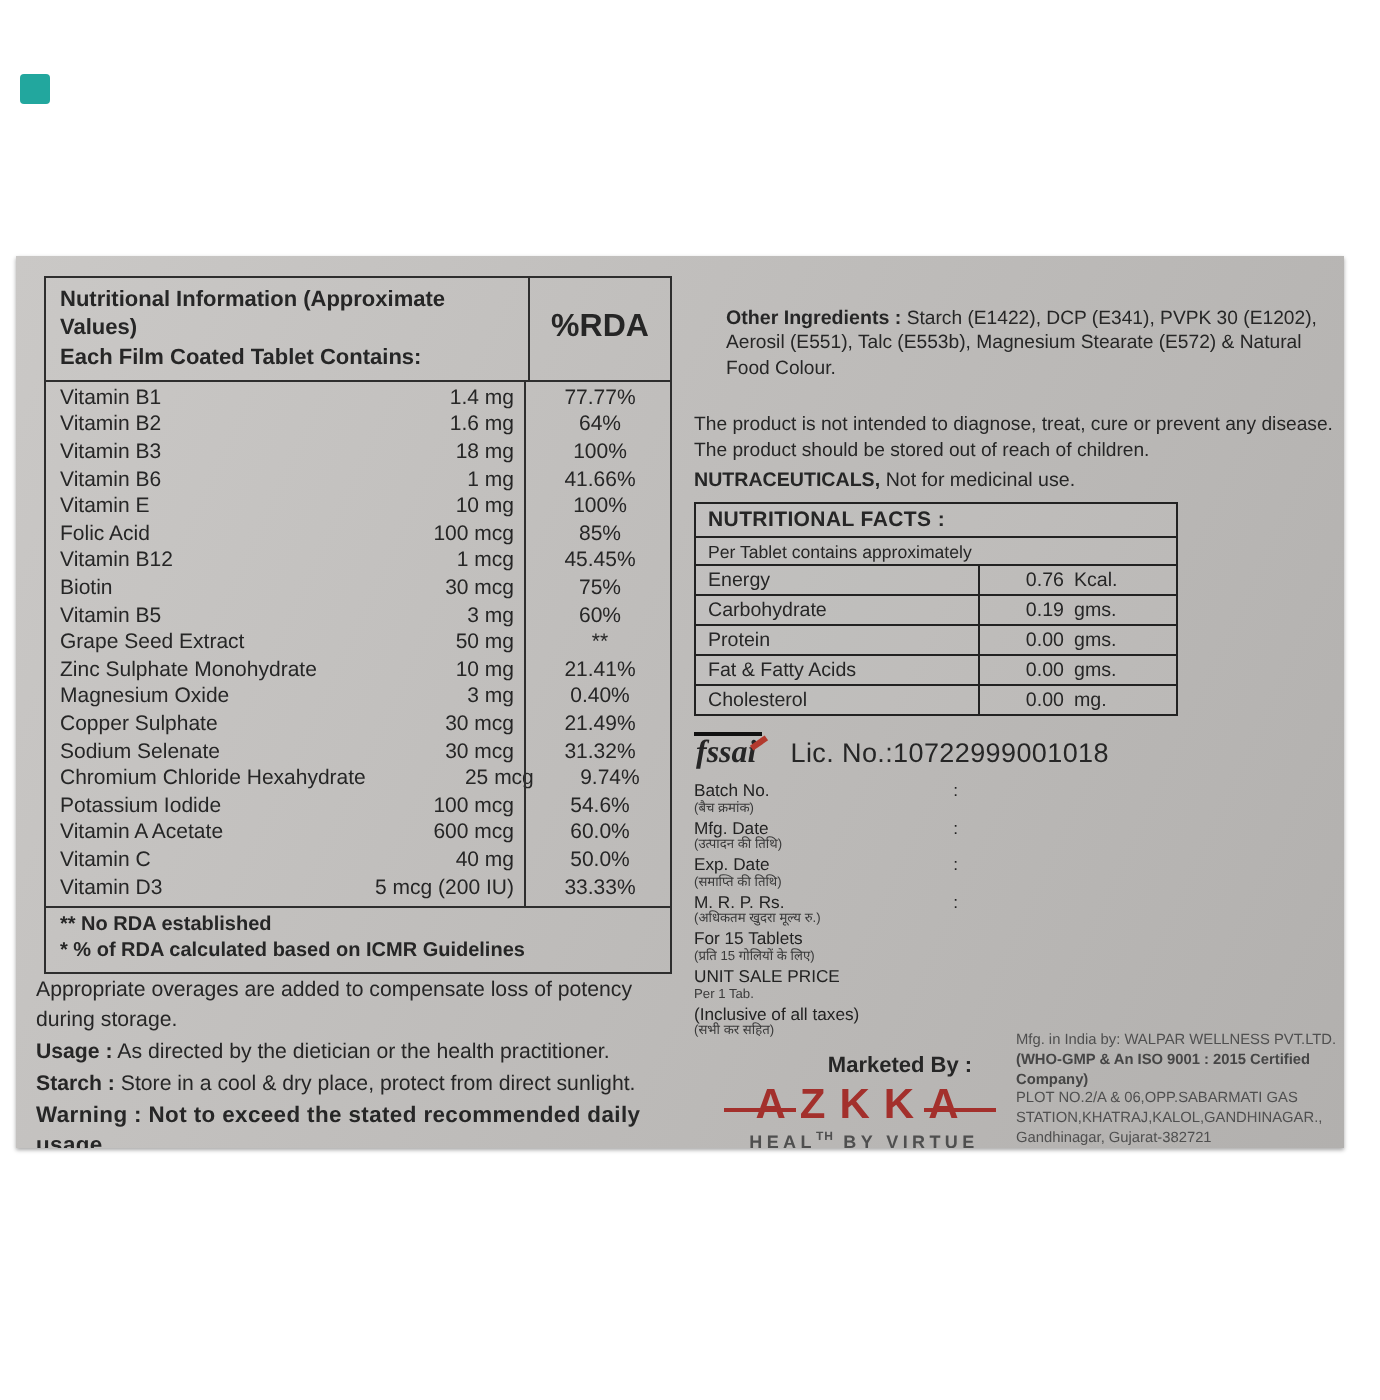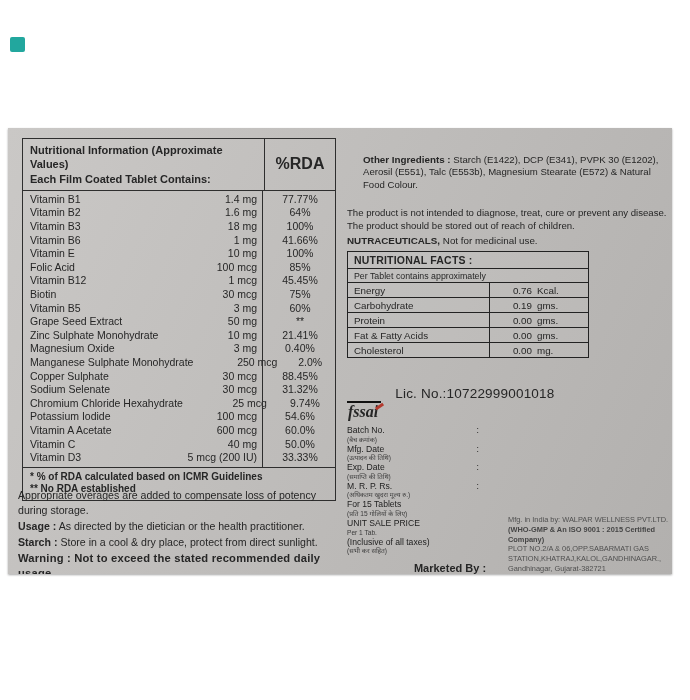--- a/index.html
+++ b/index.html
@@ -41,21 +41,21 @@
   .facts-title{font-weight:bold;font-size:10.5px;padding:2px 6px;border-bottom:1px solid #222;letter-spacing:.2px;}
   .facts-sub{font-size:8.8px;padding:1.5px 6px;border-bottom:1px solid #222;}
   .frow{display:flex;border-bottom:1px solid #222;font-size:9.8px;line-height:13px;}
   .frow:last-child{border-bottom:0;}
   .fname{flex:1;padding:.5px 6px;}
   .fval{width:62px;border-left:1px solid #222;padding:.5px 18px;display:flex;gap:5px;}
   .fv{min-width:24px;text-align:right;}
 
   .fssai-row{display:flex;align-items:center;margin-top:8px;}
   .fssai{font-family:"Liberation Serif","DejaVu Serif",serif;font-style:italic;font-weight:bold;
-         font-size:16px;border-top:2px solid #111;padding:0 3px 1px 1px;position:relative;line-height:17px;margin-top:35px;}
+         font-size:16px;border-top:2px solid #111;padding:0 3px 1px 1px;position:relative;line-height:17px;}
   .fssai::after{content:"";position:absolute;right:-3px;top:2px;width:9px;height:3px;background:#b33a2e;transform:rotate(-35deg);}
   .lic{font-size:13.5px;margin-left:14px;letter-spacing:.2px;}
 
   .batch{margin-top:5px;width:132px;}
   .bf{margin-bottom:1.5px;}
   .bf-top{display:flex;justify-content:space-between;font-size:8.6px;line-height:9.5px;color:#222;}
   .bf-hi{font-size:6.6px;line-height:7.6px;color:#3a3a3a;}
 
   .mk{width:170px;text-align:center;margin-top:7px;}
   .mk-title{font-weight:bold;font-size:11px;padding-left:36px;}
@@ -157,30 +157,25 @@
               <span class="namt">10 mg</span>
               <span class="nrda">21.41%</span>
             </div>
 
             <div class="nrow">
               <span class="nname">Magnesium Oxide</span>
               <span class="namt">3 mg</span>
               <span class="nrda">0.40%</span>
             </div>
 
-            <div class="nrow">
-              <span class="nname">Manganese Sulphate Monohydrate</span>
-              <span class="namt">250 mcg</span>
-              <span class="nrda">2.0%</span>
-            </div>
 
             <div class="nrow">
               <span class="nname">Copper Sulphate</span>
               <span class="namt">30 mcg</span>
-              <span class="nrda">88.45%</span>
+              <span class="nrda">21.49%</span>
             </div>
 
             <div class="nrow">
               <span class="nname">Sodium Selenate</span>
               <span class="namt">30 mcg</span>
               <span class="nrda">31.32%</span>
             </div>
 
             <div class="nrow">
               <span class="nname">Chromium Chloride Hexahydrate</span>
@@ -207,22 +202,22 @@
             </div>
 
             <div class="nrow">
               <span class="nname">Vitamin D3</span>
               <span class="namt">5 mcg (200 IU)</span>
               <span class="nrda">33.33%</span>
             </div>
           </div>
       </div>
       <div class="ntable-foot">
+        <div>** No RDA established</div>
         <div>* % of RDA calculated based on ICMR Guidelines</div>
-        <div>** No RDA established</div>
       </div>
     </div>
 
     <div class="left-notes">
       <p class="overages">Appropriate overages are added to compensate loss of potency during storage.</p>
       <p><b>Usage :</b> <span>As directed by the dietician or the health practitioner.</span></p>
       <p><b>Starch :</b> <span>Store in a cool &amp; dry place, protect from direct sunlight.</span></p>
       <p class="warn"><b>Warning :</b> <b>Not to exceed the stated recommended daily usage.</b></p>
     </div>
 

